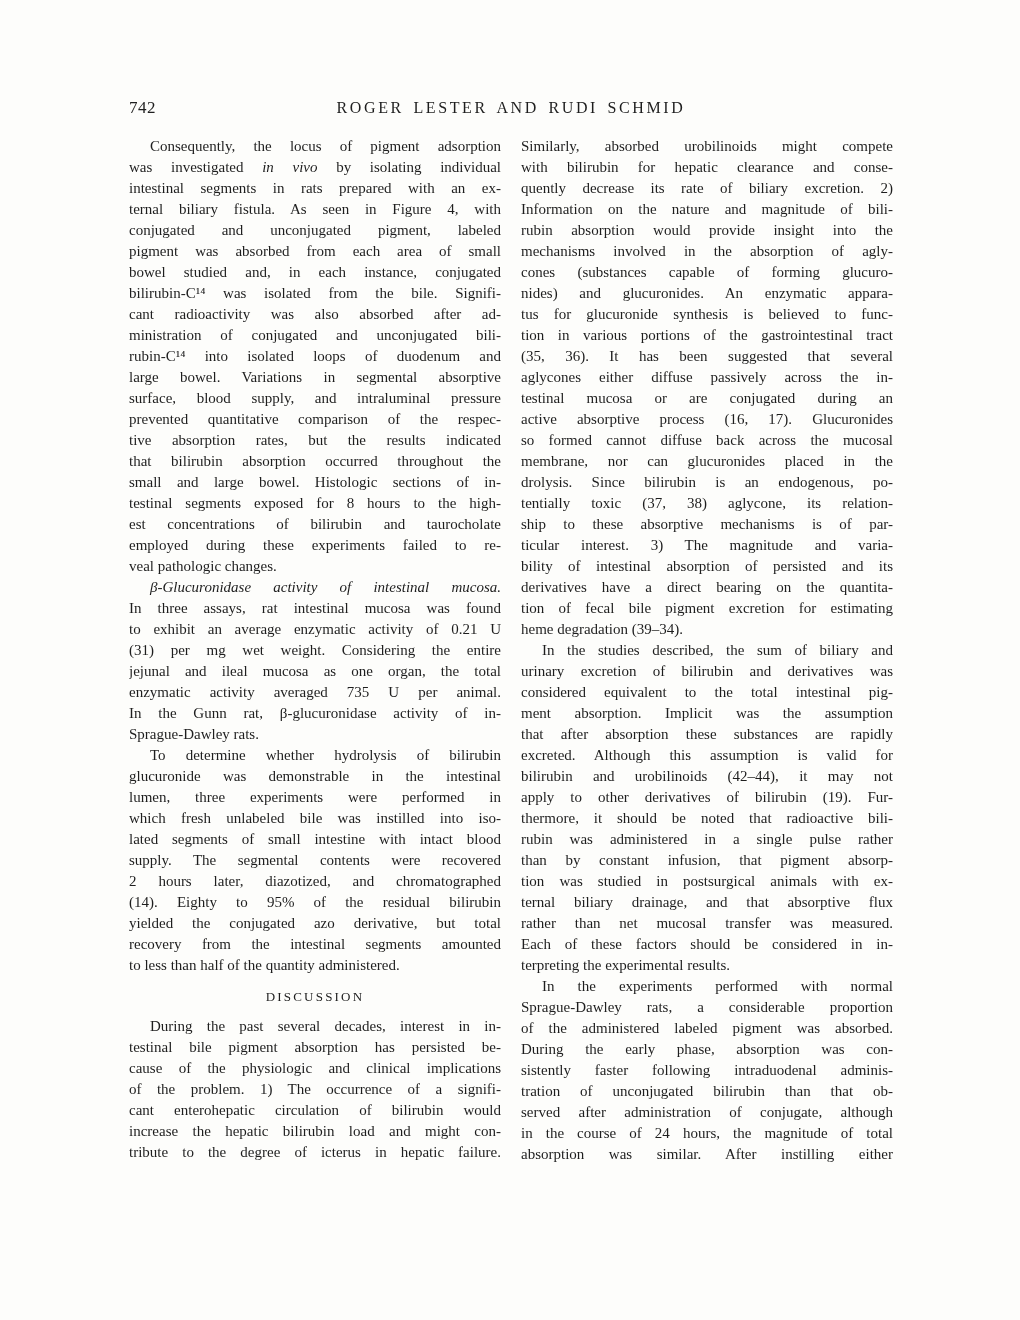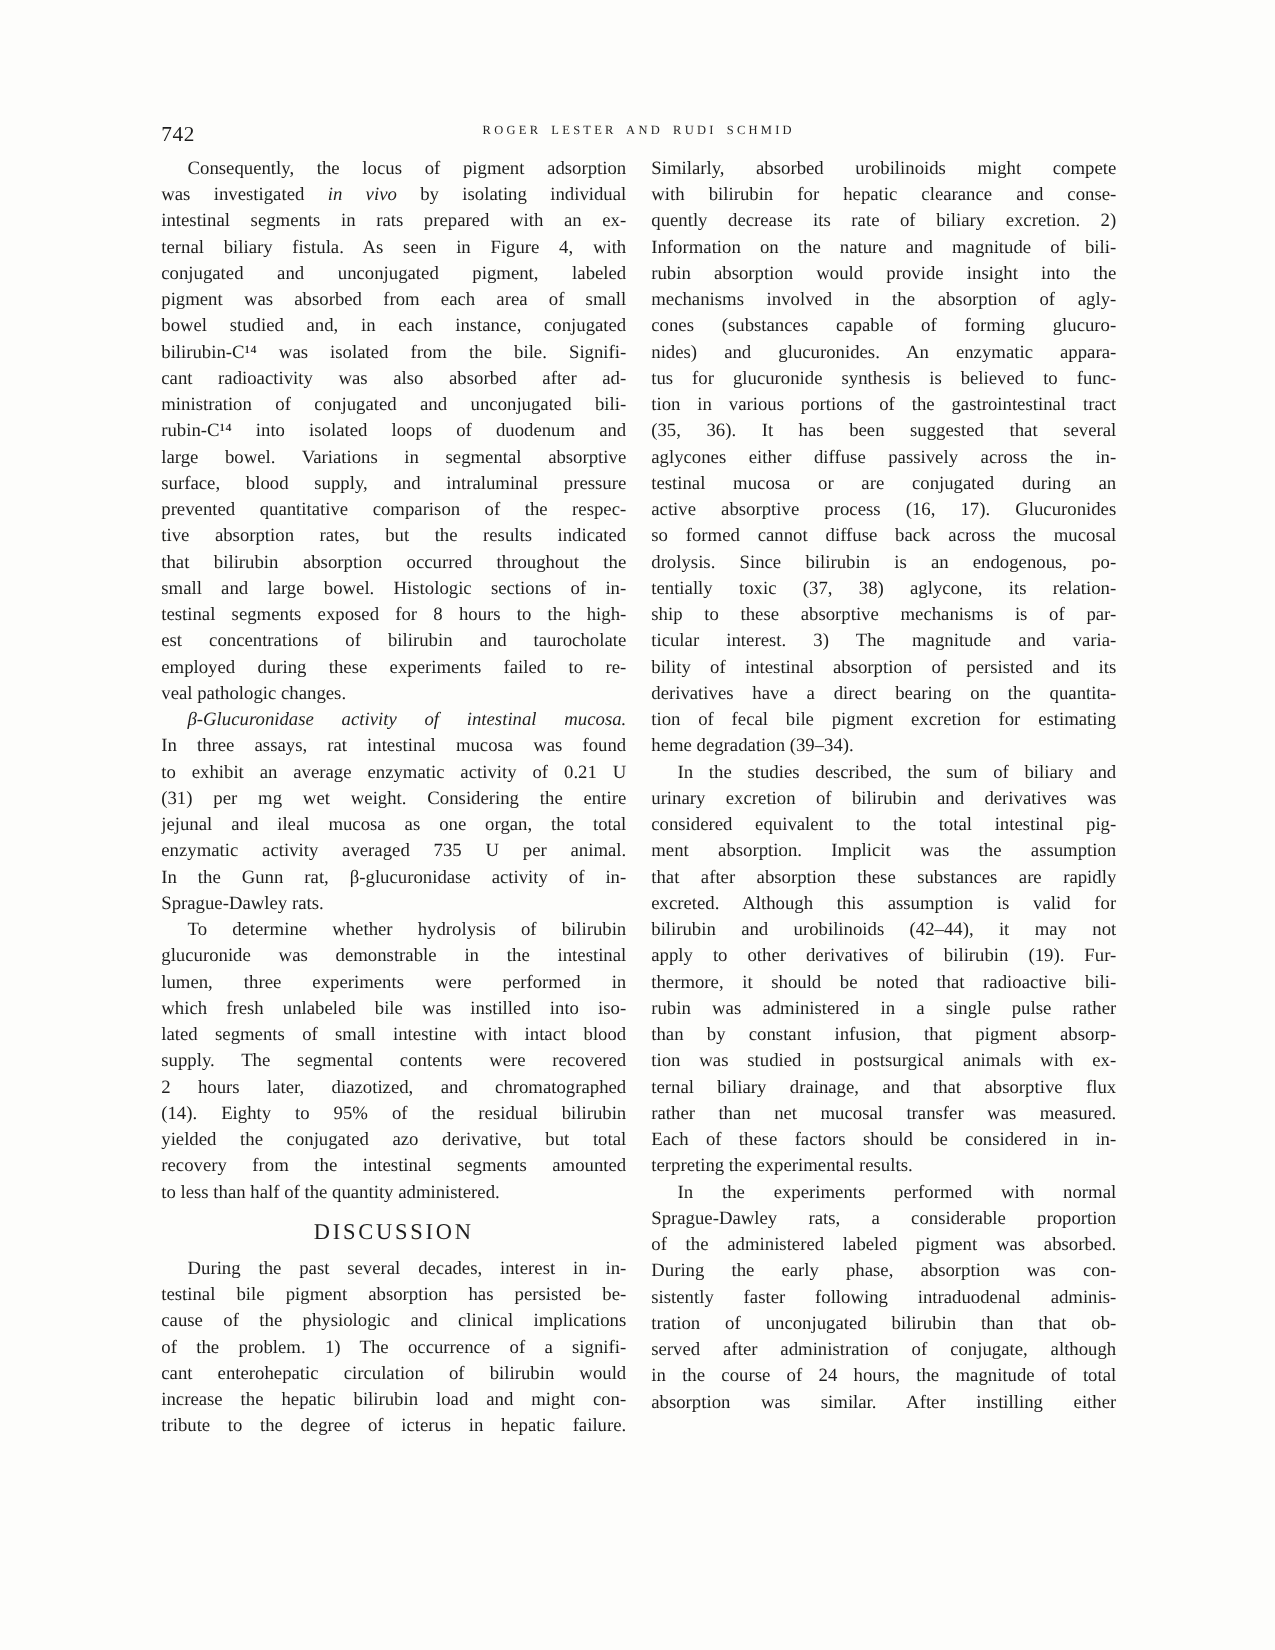--- a/index.html
+++ b/index.html
@@ -11,36 +11,36 @@
     background: #fdfdfb;
     color: #1e1e1e;
     font-family: "Liberation Serif", "DejaVu Serif", serif;
     box-sizing: border-box;
     padding: 98px 127px 0 129px;
     overflow: hidden;
   }
   .page-header {
     position: relative;
     height: 22px;
-    margin-bottom: 5px;
+    margin-bottom: 16px;
   }
   .page-number {
     position: absolute;
     left: 0;
     top: 0;
     font-size: 17px;
     letter-spacing: 0.5px;
   }
   .running-head {
     position: absolute;
     left: 0;
     right: 0;
     top: 1px;
     text-align: center;
-    font-size: 10px;
+    font-size: 16px;
     letter-spacing: 2.6px;
     word-spacing: 3px;
   }
   .columns {
     display: flex;
     gap: 20px;
   }
   .column {
     width: 373px;
     font-size: 15px;
@@ -50,21 +50,21 @@
   .line {
     text-align: justify;
     text-align-last: justify;
     overflow: hidden;
     white-space: normal;
   }
   .line.last { text-align-last: auto; }
   .line.indent { text-indent: 21px; }
   .section-heading {
     text-align: center;
-    font-size: 18px;
+    font-size: 13px;
     line-height: 21px;
     letter-spacing: 2.2px;
     word-spacing: 2px;
     margin: 10px 0 9px 0;
   }
   i { }
 </style>
 </head>
 <body>
 
@@ -142,20 +142,21 @@
           <div class="line">mechanisms involved in the absorption of agly-</div>
           <div class="line">cones (substances capable of forming glucuro-</div>
           <div class="line">nides) and glucuronides. An enzymatic appara-</div>
           <div class="line">tus for glucuronide synthesis is believed to func-</div>
           <div class="line">tion in various portions of the gastrointestinal tract</div>
           <div class="line">(35, 36). It has been suggested that several</div>
           <div class="line">aglycones either diffuse passively across the in-</div>
           <div class="line">testinal mucosa or are conjugated during an</div>
           <div class="line">active absorptive process (16, 17). Glucuronides</div>
           <div class="line">so formed cannot diffuse back across the mucosal</div>
+          <div class="line">membrane, nor can glucuronides placed in the</div>
           <div class="line">drolysis. Since bilirubin is an endogenous, po-</div>
           <div class="line">tentially toxic (37, 38) aglycone, its relation-</div>
           <div class="line">ship to these absorptive mechanisms is of par-</div>
           <div class="line">ticular interest. 3) The magnitude and varia-</div>
           <div class="line">bility of intestinal absorption of persisted and its</div>
           <div class="line">derivatives have a direct bearing on the quantita-</div>
           <div class="line">tion of fecal bile pigment excretion for estimating</div>
           <div class="line last">heme degradation (39–34).</div>
         </div>
         <div class="para">

